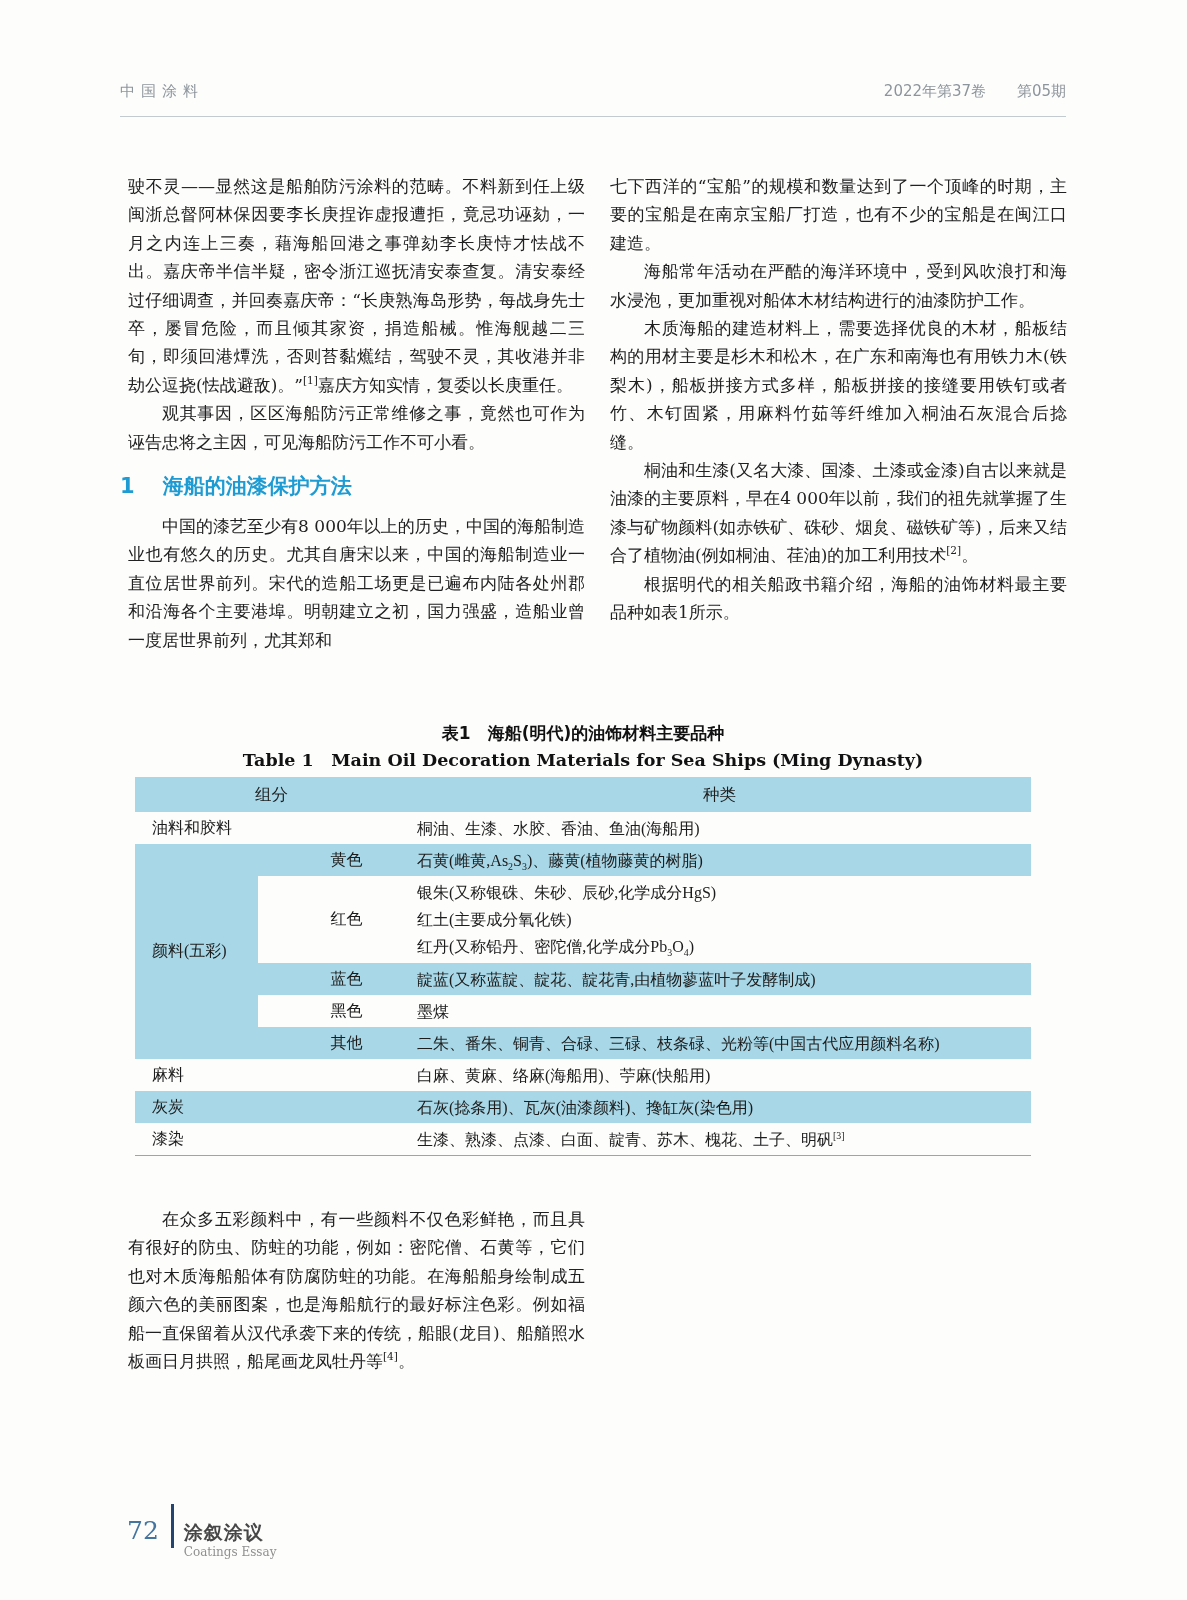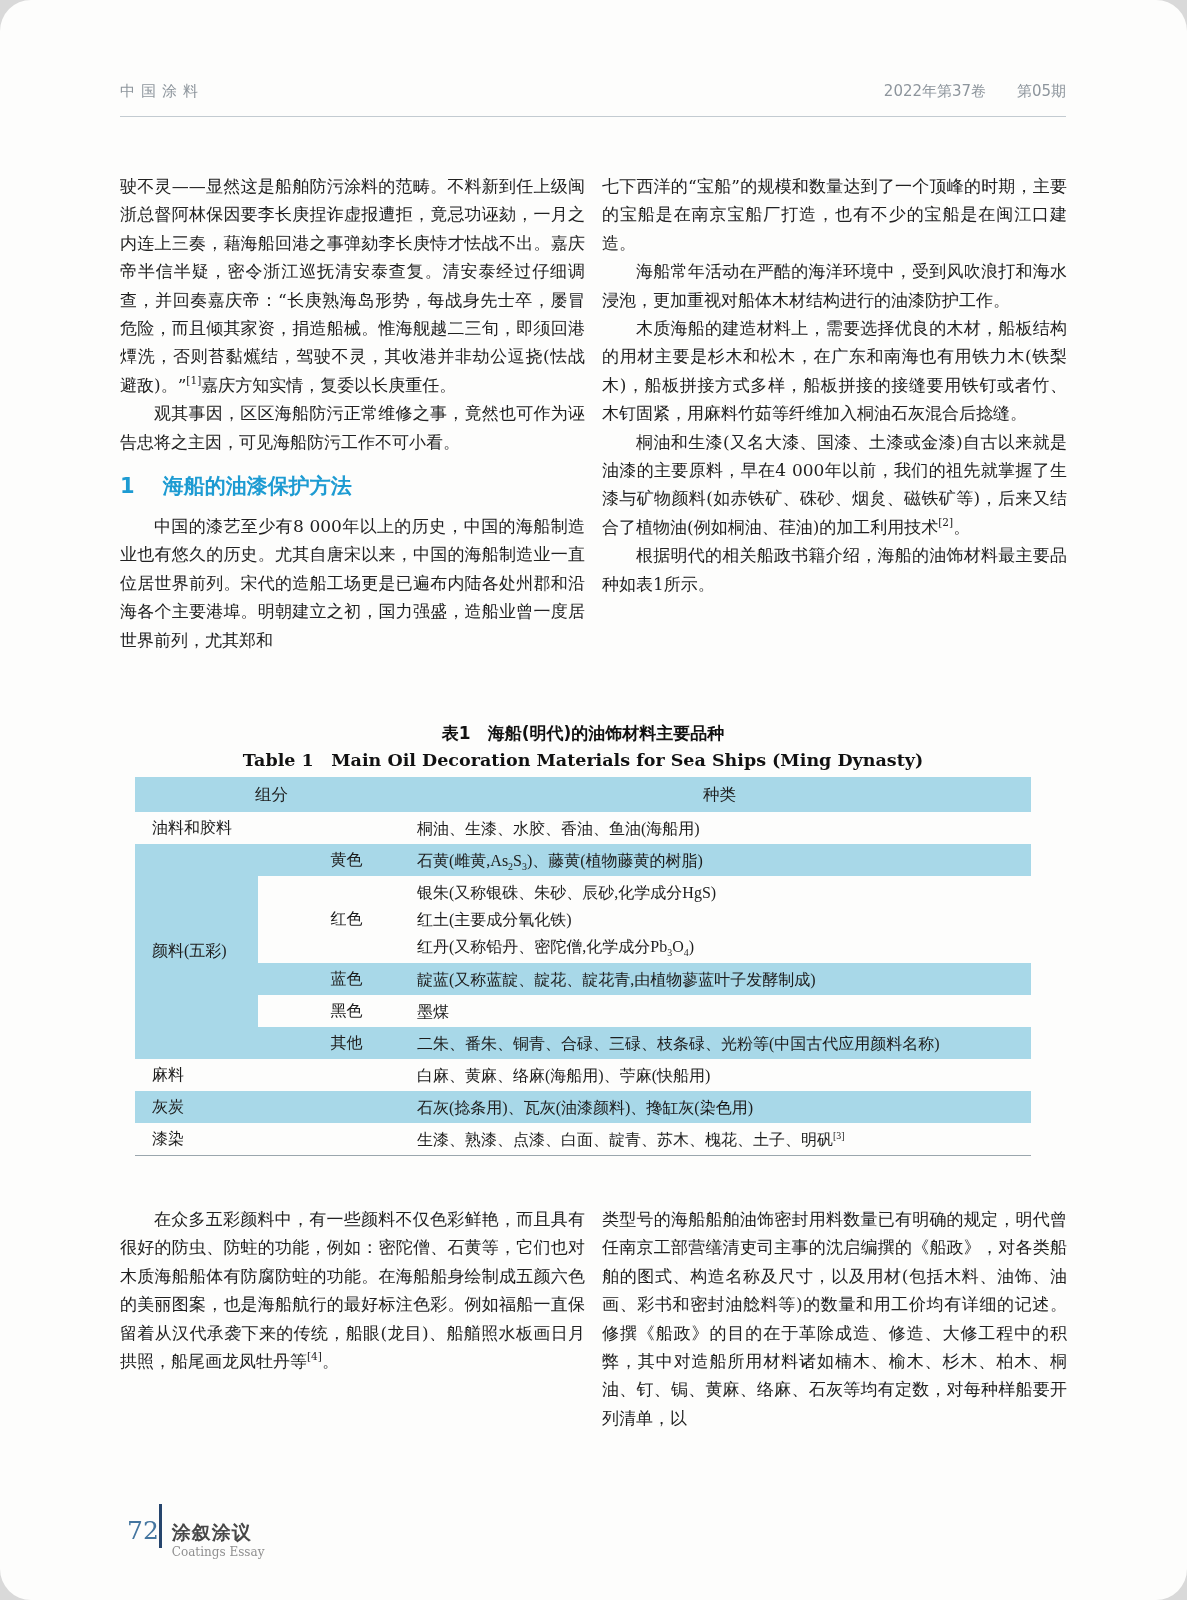--- a/index.html
+++ b/index.html
@@ -1,42 +1,41 @@
 <!DOCTYPE html>
 <html><head>
 <meta charset="utf-8">
 <style>
   html,body { margin:0; padding:0; background:#d9d9d9; }
   .page {
     position:relative; width:1187px; height:1600px; margin:0 auto;
     background:#fdfdfc; overflow:hidden;
     font-family:"DejaVu Serif","Liberation Serif",serif;
     color:#212121;
-    border-radius:31px;
   }
   
   .page-header {
     position:absolute; left:120px; top:82px; width:946px;
     display:flex; justify-content:space-between; align-items:baseline;
     font-family:"DejaVu Sans","Liberation Sans",sans-serif;
     font-size:15px; color:#8d959c;
   }
   .journal-name { letter-spacing:6px; }
   .issue-info span { margin-left:26px; }
   .issue-info span:first-child { margin-left:0; }
   .header-rule {
     position:absolute; left:120px; top:116px; width:946px; height:1px;
     background:#c3cbd1;
   }
   
   .cols { position:absolute; left:120px; width:947px; display:flex; gap:17px; }
   .cols.top    { top:172px; }
   .cols.bottom { top:1205px; }
   .col { width:465px; font-size:17px; line-height:28.4px; text-align:justify; }
-  .para { text-align:justify; }
+  .para { text-align:justify;margin-left:8px; }
   .para.indent { text-indent:2em; }
   sup { font-size:0.62em; vertical-align:super; line-height:0; }
   sub { font-size:0.62em; vertical-align:sub;  line-height:0; }
   
   .section-heading {
     margin:15px 0 11px 0;
     font-family:"DejaVu Sans","Liberation Sans",sans-serif;
     font-weight:bold; font-size:21px; color:#1d9bd2; line-height:30px;
     text-align:left; text-indent:0;
   }
@@ -64,21 +63,21 @@
   table.materials td.group { padding-left:17px; text-align:left; }
   table.materials td.subcat { padding-left:27px; text-align:center; }
   table.materials td.species { padding-left:9px; text-align:left; }
   table.materials td.species .line { line-height:27px; }
   table.materials tr.multi td { padding-top:3px; padding-bottom:3px; }
   table.materials tr.shade > td { background:#a8d8e8; }
   
   .page-footer { position:absolute; left:127px; top:1492px; display:flex; align-items:center; }
   .footer-page-num {
     font-size:25px; color:#44759f; font-family:"DejaVu Serif","Liberation Serif",serif;
-    padding-top:8px;
+    margin-right:12px; padding-top:8px;
   }
   .footer-bar { width:3px; height:44px; background:#26456d; margin-right:10px; }
   .footer-col-zh {
     font-family:"DejaVu Sans","Liberation Sans",sans-serif;
     font-size:19px; font-weight:bold; color:#474747; line-height:23px; letter-spacing:1px;margin-top:29px;
   }
   .footer-col-en {
     font-family:"DejaVu Serif","Liberation Serif",serif;
     font-size:12px; color:#909090; line-height:16px;
   }
@@ -197,25 +196,20 @@
         </tbody>
     </table>
   </div>
 
   <div class="cols bottom">
     <div class="col">
       <div>
           <div class="para indent"><span>在众多五彩颜料中，有一些颜料不仅色彩鲜艳，而且具有很好的防虫、防蛀的功能，例如：密陀僧、石黄等，它们也对木质海船船体有防腐防蛀的功能。在海船船身绘制成五颜六色的美丽图案，也是海船航行的最好标注色彩。例如福船一直保留着从汉代承袭下来的传统，船眼(龙目)、船艏照水板画日月拱照，船尾画龙凤牡丹等</span><sup>[4]</sup><span>。</span></div>
         </div>
     </div>
-    <div class="col">
-      <div>
-          <div class="para"><span>类型号的海船船舶油饰密封用料数量已有明确的规定，明代曾任南京工部营缮清吏司主事的沈启编撰的《船政》，对各类船舶的图式、构造名称及尺寸，以及用材(包括木料、油饰、油画、彩书和密封油艌料等)的数量和用工价均有详细的记述。修撰《船政》的目的在于革除成造、修造、大修工程中的积弊，其中对造船所用材料诸如楠木、榆木、杉木、柏木、桐油、钉、锔、黄麻、络麻、石灰等均有定数，对每种样船要开列清单，以</span></div>
-        </div>
-    </div>
   </div>
 
   <div class="page-footer">
     <span class="footer-page-num">72</span>
     <span class="footer-bar"></span>
     <span>
       <div class="footer-col-zh">涂叙涂议</div>
       <div class="footer-col-en">Coatings Essay</div>
     </span>
   </div>

